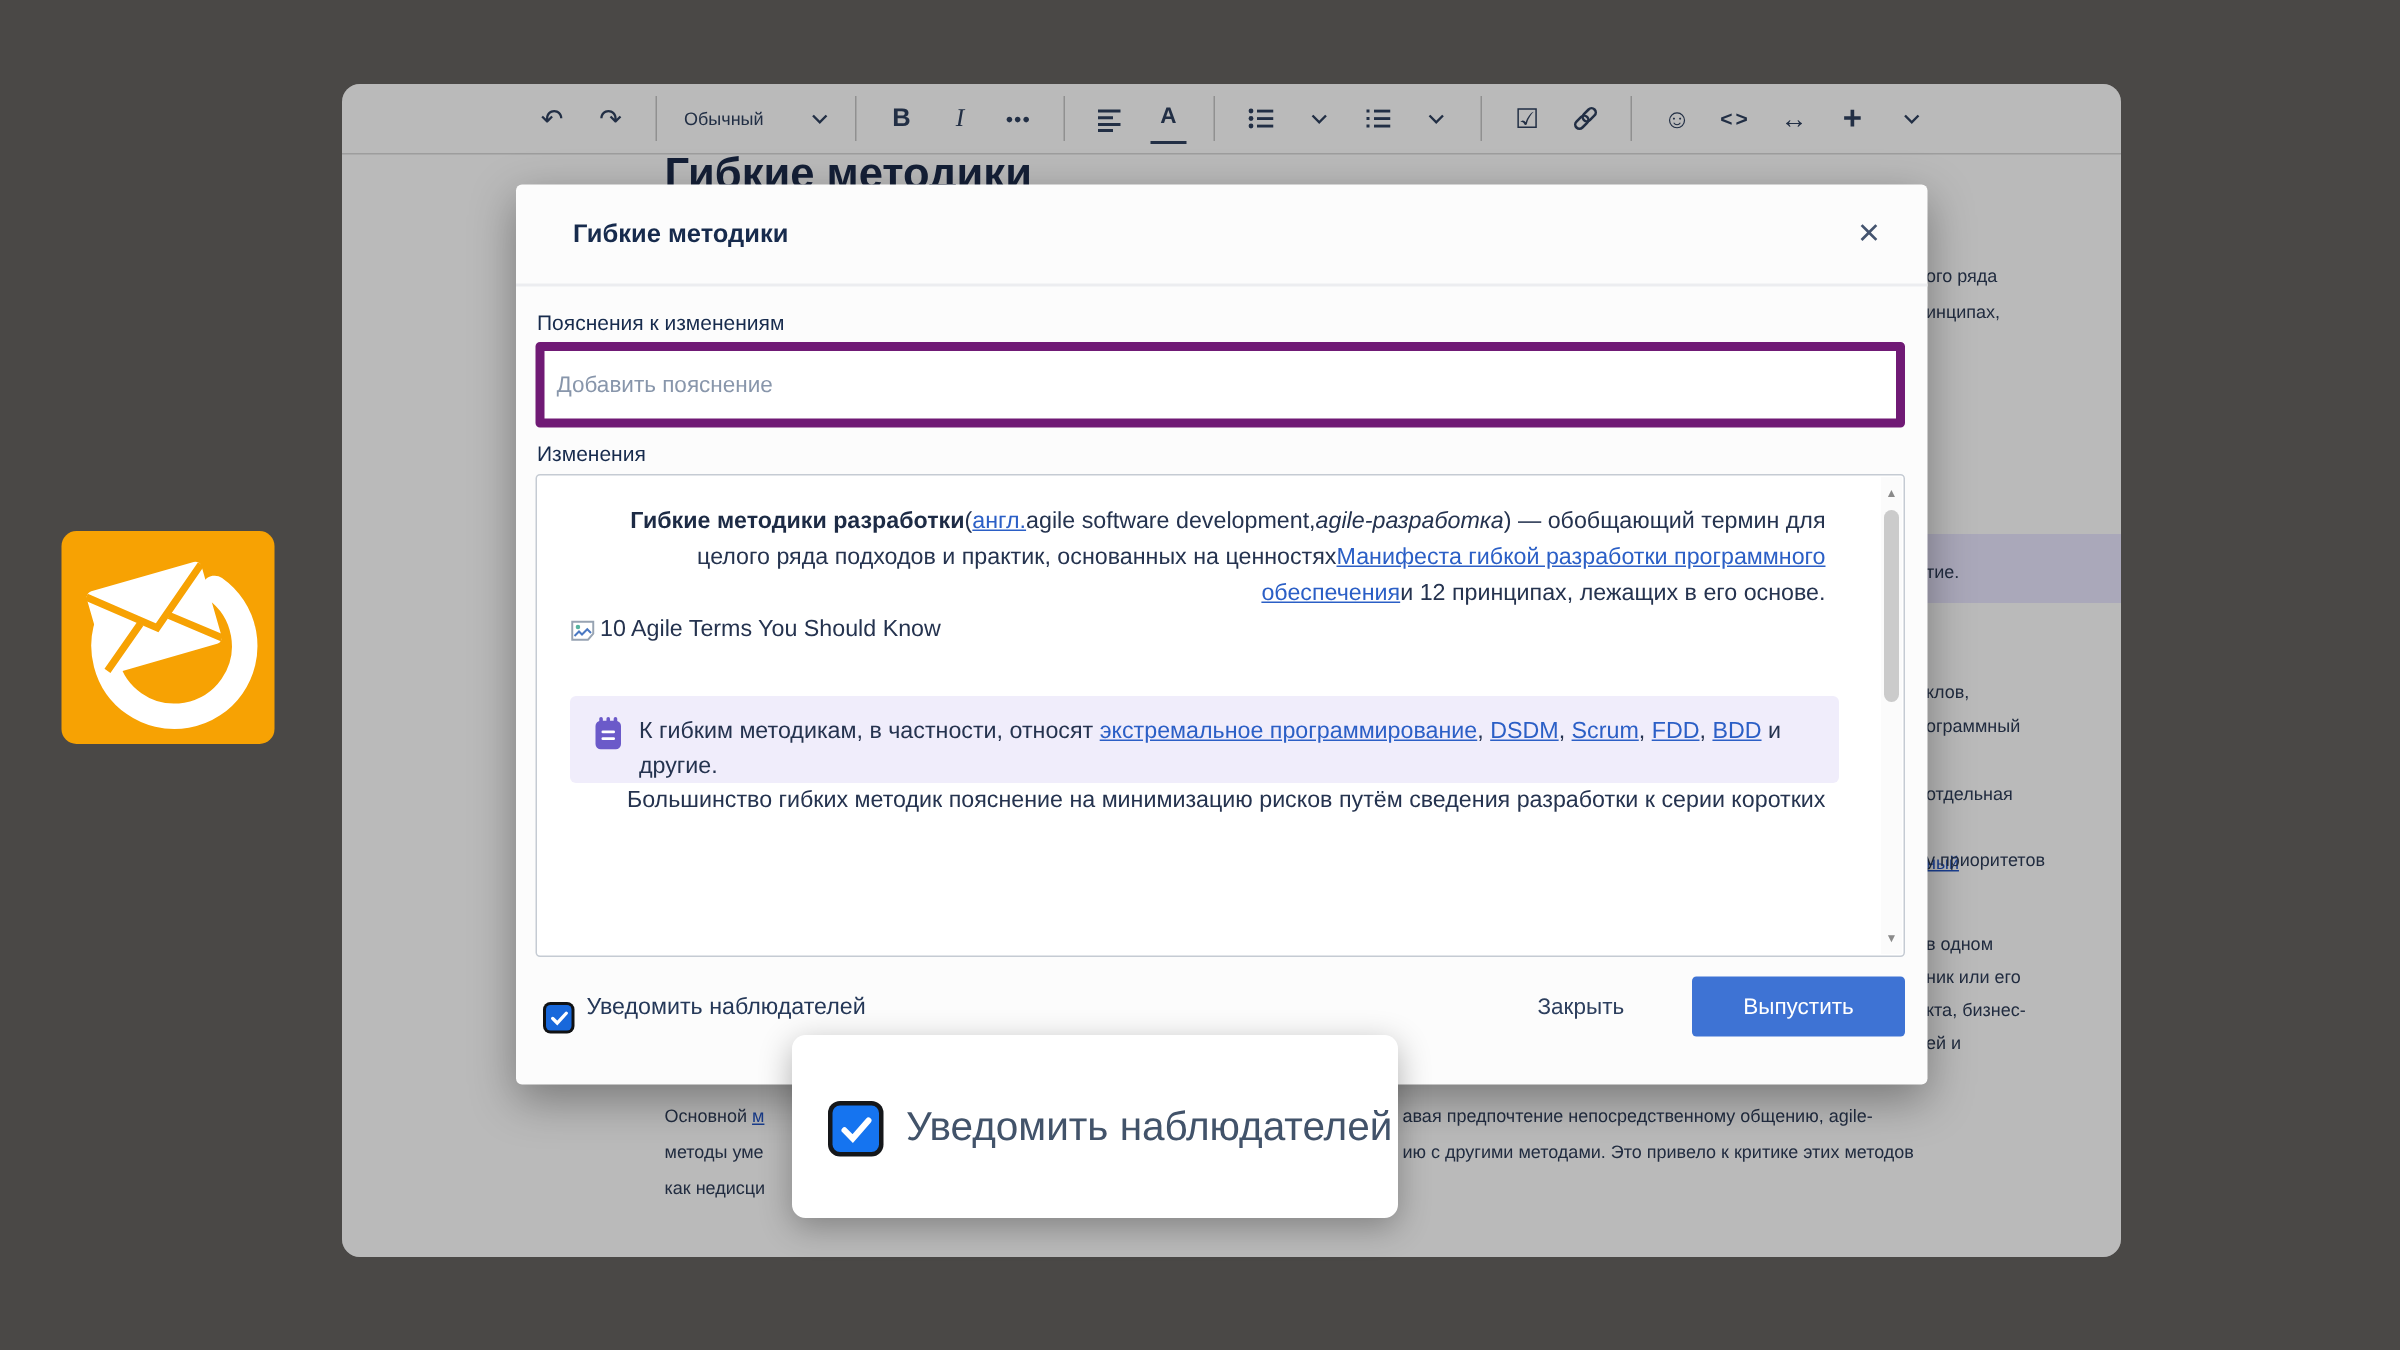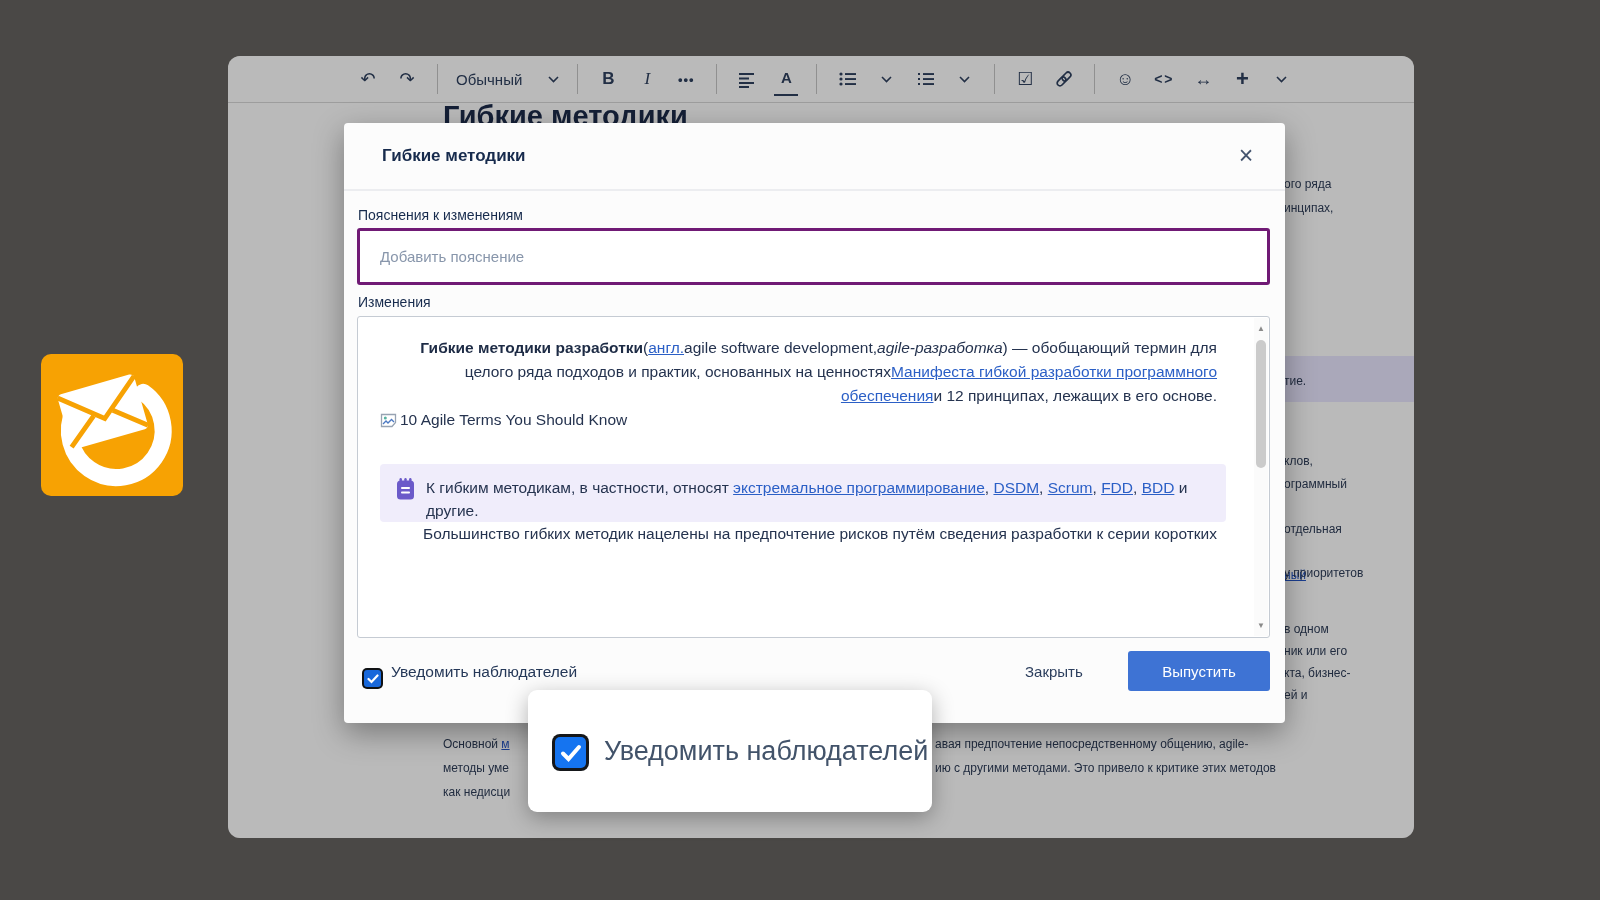--- a/index.html
+++ b/index.html
@@ -19,21 +19,21 @@
     background:#ffffff;border-radius:12px;overflow:hidden;}
 
   .toolbar{position:absolute;left:0;top:0;right:0;height:47px;
     display:flex;align-items:center;gap:15px;padding-left:128px;
     border-bottom:1px solid #d8d8d8;color:#2F415F;box-sizing:border-box;}
   .tb{display:flex;align-items:center;justify-content:center;height:32px;min-width:24px;
     color:#2F415F;}
   .tb svg{display:block;}
   .tbtext{font-size:18px;line-height:1;}
   .tdiv{width:1px;height:30px;background:#c6c6c6;margin:0 3px;flex:none;}
-  .style-dd{gap:26px;font-size:15px;min-width:96px;}
+  .style-dd{gap:26px;font-size:12px;min-width:96px;justify-content:space-between;}
   .bold-b{font-weight:bold;font-size:17px;}
   .italic-i{font-style:italic;font-size:17px;font-family:"Liberation Serif",serif;}
   .more-dots{font-weight:bold;font-size:13px;letter-spacing:1px;}
   .a-color{font-weight:bold;font-size:15px;border-bottom:2px solid #2F415F;line-height:1.1;}
   .code-g{font-weight:bold;font-size:14px;letter-spacing:2px;}
   .plus-g{font-size:22px;font-weight:bold;line-height:1;}
 
   .page-title{position:absolute;left:215px;top:44px;font-size:29px;font-weight:bold;
     color:#1C2B4A;}
 
@@ -49,22 +49,22 @@
   .modal-header{position:absolute;left:0;top:0;right:0;height:66px;
     border-bottom:2px solid #ECEDF0;}
   .modal-title{position:absolute;left:38px;top:23px;font-size:17px;font-weight:bold;color:#172B4D;}
   .modal-close{position:absolute;right:22px;top:15px;width:34px;height:34px;
     font-size:25px;color:#44546F;text-align:center;line-height:34px;cursor:pointer;}
 
   .field-label{position:absolute;left:14px;font-size:14px;color:#172B4D;}
   .lbl-comment{top:84px;}
   .lbl-changes{top:171px;}
   .comment-input{position:absolute;left:13px;top:105px;width:913px;height:57px;
-    border:3px solid #701a75;border-radius:3px;background:#fff;box-sizing:border-box;
-    font-size:15px;color:#172B4D;padding:0 20px;font-family:"Liberation Sans",sans-serif;outline:none;}
+    border:6px solid #701a75;border-radius:3px;background:#fff;box-sizing:border-box;
+    font-size:15px;color:#172B4D;padding:0 8px;font-family:"Liberation Sans",sans-serif;outline:none;}
   .comment-input::placeholder{color:#8896AB;}
 
   .changes-box{position:absolute;left:13px;top:193px;width:913px;height:322px;
     border:1px solid #C5CBD3;border-radius:3px;background:#fff;overflow:hidden;box-sizing:border-box;}
   .changes-inner{padding:19px 52px 0 22px;font-size:15.5px;line-height:24px;color:#25334F;}
   .changes-inner p{margin:0;text-align:right;}
   .intro b{color:#1D2B45;}
   .intro a, .panel a{color:#2B5FC6;text-decoration:underline;}
   .date-line{margin-top:10px;}
   .img-line{margin-top:10px;display:flex;align-items:center;gap:3px;}
@@ -246,21 +246,21 @@
         <svg class="panel-icon" width="21" height="25">
           <rect x="4.5" y="1" width="2.4" height="4" rx="1.2" fill="#6B5AC9"></rect>
           <rect x="9.3" y="1" width="2.4" height="4" rx="1.2" fill="#6B5AC9"></rect>
           <rect x="14.1" y="1" width="2.4" height="4" rx="1.2" fill="#6B5AC9"></rect>
           <rect x="2" y="3.5" width="17" height="19" rx="3.5" fill="#6B5AC9"></rect>
           <rect x="6" y="10" width="9" height="1.9" rx="0.9" fill="#fff"></rect>
           <rect x="6" y="14.5" width="9" height="1.9" rx="0.9" fill="#fff"></rect>
         </svg>
         <span>К гибким методикам, в частности, относят </span><a>экстремальное программирование</a><span>, </span><a>DSDM</a><span>, </span><a>Scrum</a><span>, </span><a>FDD</a><span>, </span><a>BDD</a><span> и другие.</span>
       </div>
-      <p class="clipped-line">Большинство гибких методик нацелены на предпочтение рисков путём сведения разработки к серии коротких</p>
+      <p class="clipped-line">Большинство гибких методик пояснение на минимизацию рисков путём сведения разработки к серии коротких</p>
     </div>
     <div class="sb">
       <span class="sb-up">▲</span>
       <span class="sb-thumb"></span>
       <span class="sb-down">▼</span>
     </div>
   </div>
 
   <span class="notify-check">
     <svg width="12" height="10">

